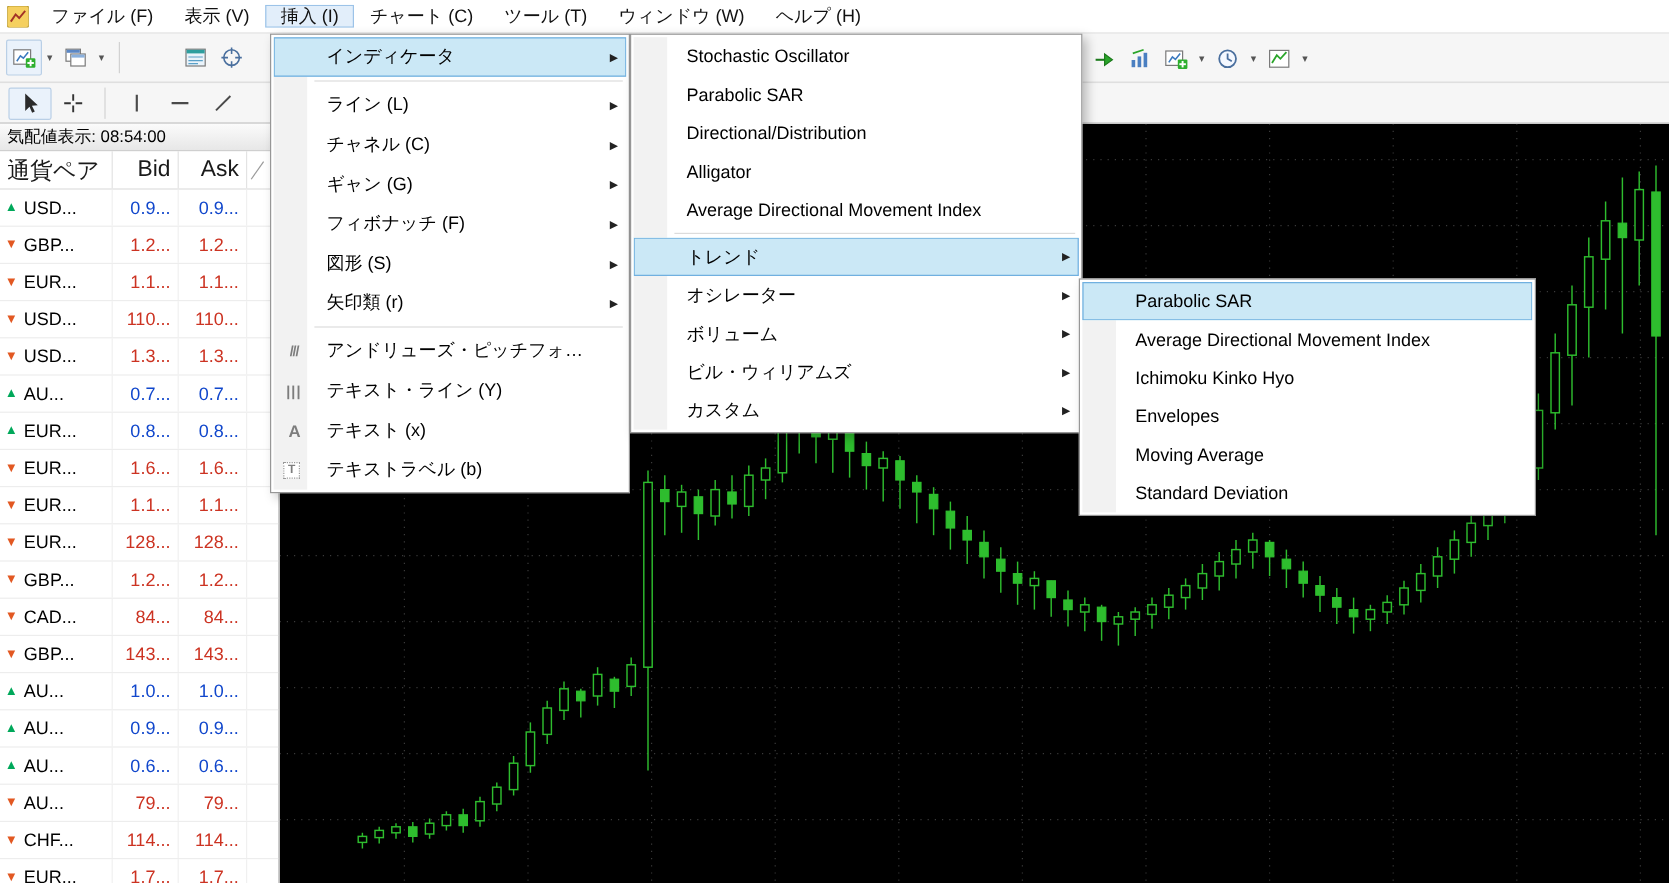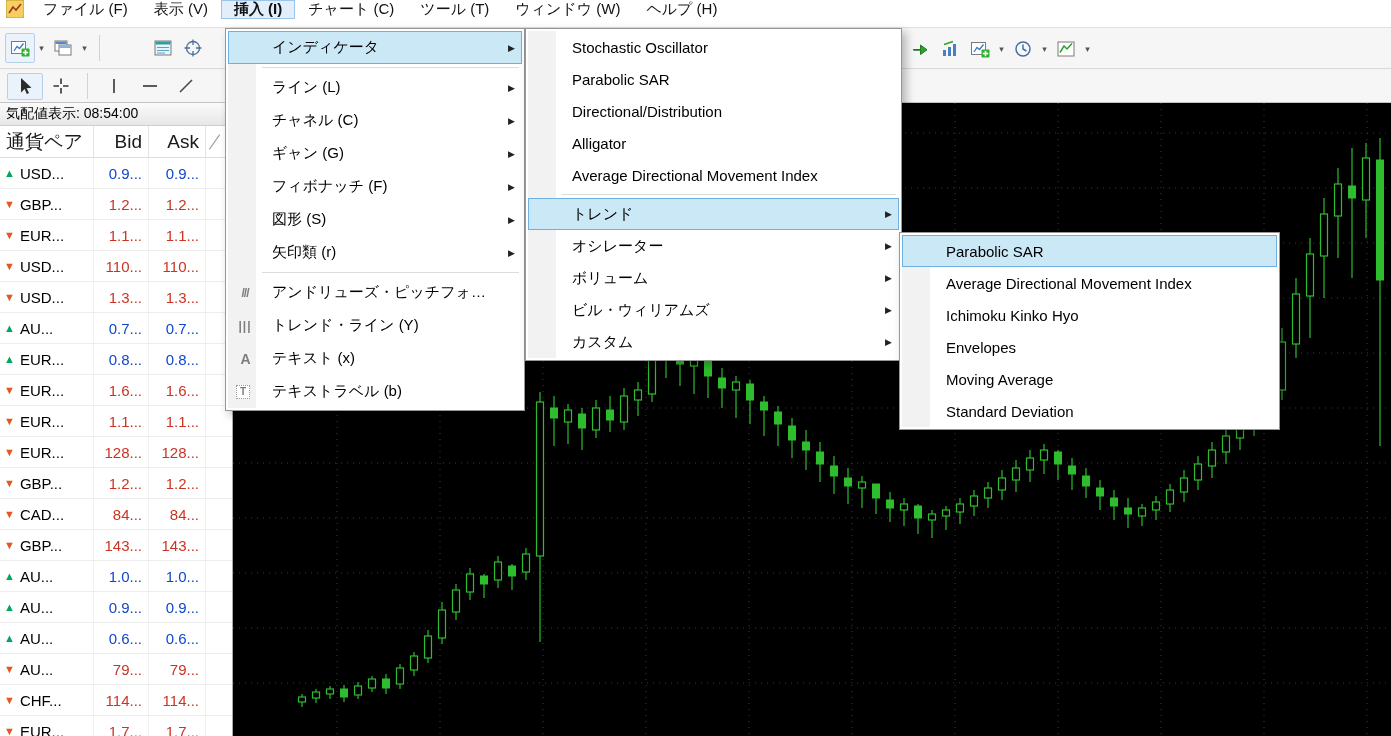--- a/index.html
+++ b/index.html
@@ -8,25 +8,25 @@
     --hl-bg:#cbe8f6; --hl-border:#70b0e0;
     --candle:#2ebd2e; --grid:#3a3a3a;
   }
   *{box-sizing:border-box;}
   html,body{margin:0;padding:0;}
   body{font-family:"Liberation Sans", sans-serif;}
   .app{position:relative;width:1391px;height:736px;background:#f4f4f4;overflow:hidden;}
 
   
   .menubar{position:absolute;left:0;top:0;right:0;height:28px;background:#ffffff;
-    border-bottom:1px solid #e0e0e0;display:flex;align-items:flex-start;z-index:5;}
+    border-bottom:1px solid #e0e0e0;display:flex;align-items:center;z-index:5;}
   .logo{width:30px;display:flex;align-items:center;justify-content:center;}
   .mb-items{display:flex;align-items:stretch;}
   .mb-item{padding:0 13px;display:flex;align-items:center;font-size:15px;color:#111;white-space:nowrap;}
-  .mb-item.active{background:#e2eefa;box-shadow:inset 0 0 0 1px #9cc3e8;font-weight:bold;}
+  .mb-item.active{background:#e2eefa;box-shadow:inset 0 0 0 1px #9cc3e8;}
 
   
   .toolbar1{position:absolute;left:0;top:28px;right:0;height:41px;background:#f6f6f6;
     border-bottom:1px solid #dadada;display:flex;align-items:center;padding:0 5px;z-index:4;}
   .tbtn{width:30px;height:30px;display:flex;align-items:center;justify-content:center;
     border:1px solid transparent;border-radius:2px;}
   .tbtn.raised{border-color:#b9cfe6;background:#eaf2fb;}
   .tcaret{width:13px;height:30px;display:flex;align-items:center;justify-content:center;
     font-size:9px;color:#555;}
   .tsep{width:1px;height:26px;background:#d2d2d2;margin:0 8px;}
@@ -629,21 +629,21 @@
         <span class="mi-label">矢印類 (r)</span>
         <span class="mi-arrow">▶</span>
       </div>
       <div class="menu-sep"></div>
       <div class="menu-item">
         <span class="mi-icon pitchfork">///</span>
         <span class="mi-label">アンドリューズ・ピッチフォーク (A)</span>
       </div>
       <div class="menu-item">
         <span class="mi-icon cycle-lines">|||</span>
-        <span class="mi-label">トレンド・ライン (Y)</span>
+        <span class="mi-label">テキスト・ライン (Y)</span>
       </div>
       <div class="menu-item">
         <span class="mi-icon text">A</span>
         <span class="mi-label">テキスト (x)</span>
       </div>
       <div class="menu-item">
         <span class="mi-icon text-label">T</span>
         <span class="mi-label">テキストラベル (b)</span>
       </div>
     </div>

